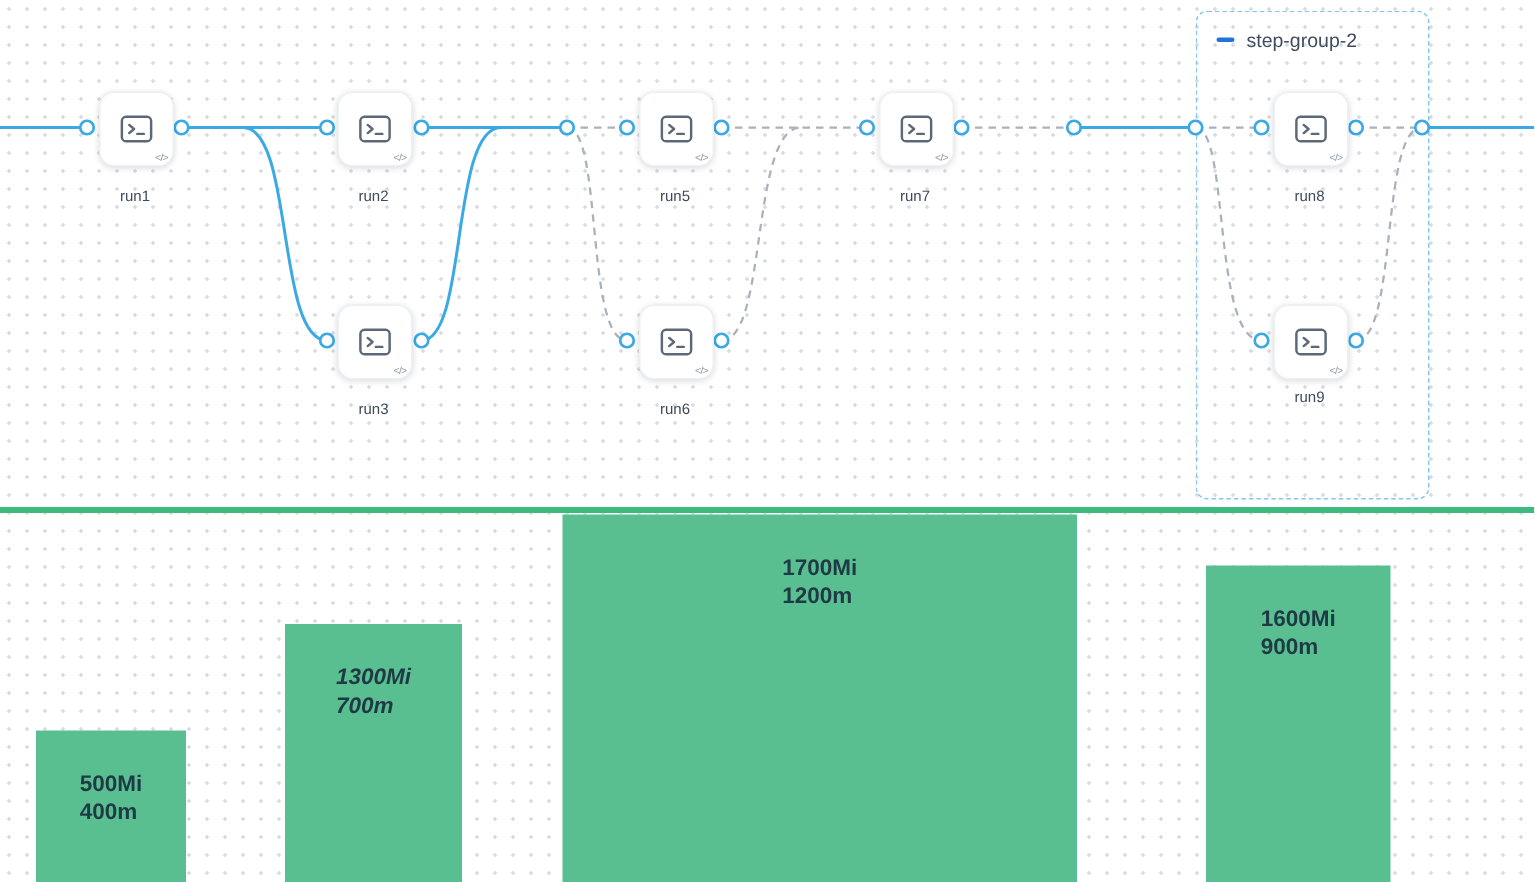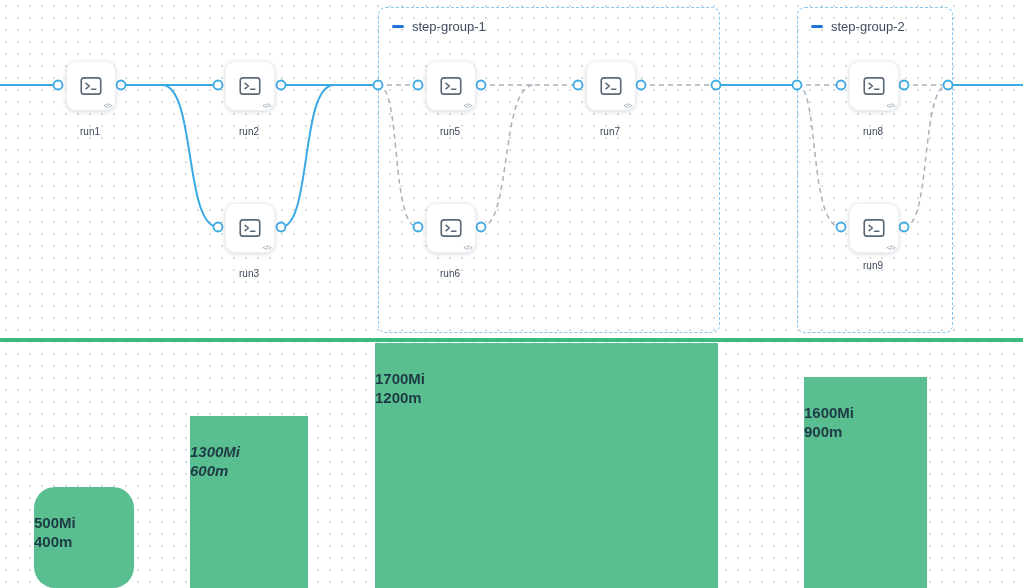--- a/index.html
+++ b/index.html
@@ -23,38 +23,32 @@
   .node{
     position:absolute;width:48px;height:48px;background:#fff;
     border:1px solid #edf0f3;border-radius:10px;
     box-shadow:0 1px 4px rgba(15,23,42,.16);
     display:flex;align-items:center;justify-content:center;
   }
   .term-svg{stroke:#5b6878;fill:none;stroke-width:1.5;stroke-linecap:round;stroke-linejoin:round;}
   .code-glyph{position:absolute;right:3px;bottom:1px;font-size:7px;color:#8a95a5;letter-spacing:-0.5px;}
   .node-label{position:absolute;width:64px;text-align:center;font-size:10px;color:#3d4a5c;}
   .divider{position:absolute;left:0;top:338px;width:1023px;height:4px;background:#3eba7f;}
-  .bar{position:absolute;bottom:0;background:#5abf90;display:flex;}
+  .bar{position:absolute;bottom:0;background:#5abf90;display:flex;justify-content:center;}
   .bar-text{margin-top:26px;font-size:15px;font-weight:bold;color:#1e3a45;line-height:19px;text-align:left;}
-  .bar-1{left:34px;width:100px;height:101px;border-radius:21px;}
+  .bar-1{left:24px;width:100px;height:101px;}
   .bar-2{left:190px;width:118px;height:172px;font-style:italic;}
   .bar-3{left:375px;width:343px;height:245px;}
   .bar-4{left:804px;width:123px;height:211px;}
 </style>
 </head>
 <body>
 
 <div class="canvas">
 
-  <div class="group group-1">
-    <div class="group-header">
-      <span class="group-dash"></span>
-      <span class="group-label">step-group-1</span>
-    </div>
-  </div>
   <div class="group group-2">
     <div class="group-header">
       <span class="group-dash"></span>
       <span class="group-label">step-group-2</span>
     </div>
   </div>
 
   <svg class="edges" width="1023" height="588" viewBox="0 0 1023 588">
 
     <path class="edge-solid" d="M 0 85 H 58"></path>
@@ -175,21 +169,21 @@
 
   <div class="bar bar-1">
     <div class="bar-text">
       <div>500Mi</div>
       <div>400m</div>
     </div>
   </div>
   <div class="bar bar-2">
     <div class="bar-text">
       <div>1300Mi</div>
-      <div>600m</div>
+      <div>700m</div>
     </div>
   </div>
   <div class="bar bar-3">
     <div class="bar-text">
       <div>1700Mi</div>
       <div>1200m</div>
     </div>
   </div>
   <div class="bar bar-4">
     <div class="bar-text">

